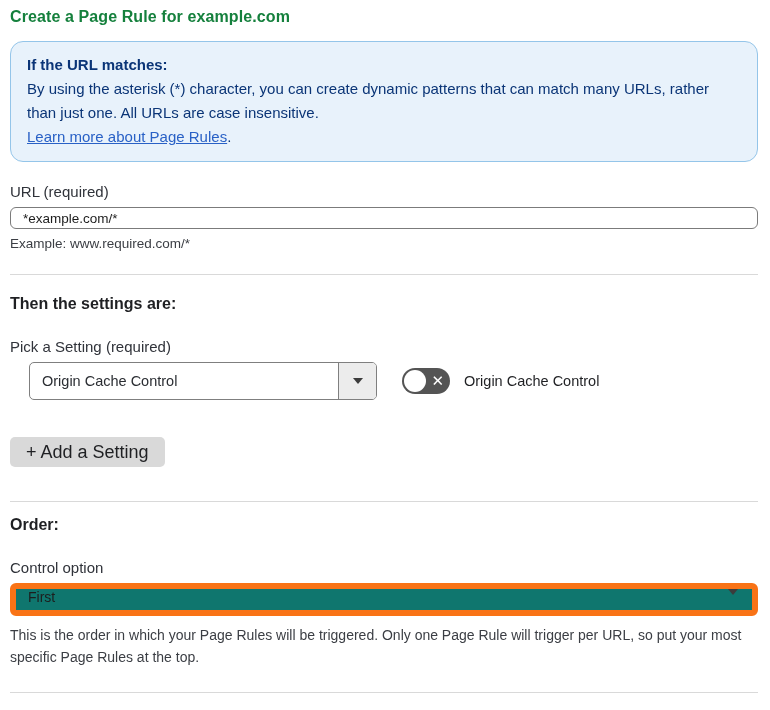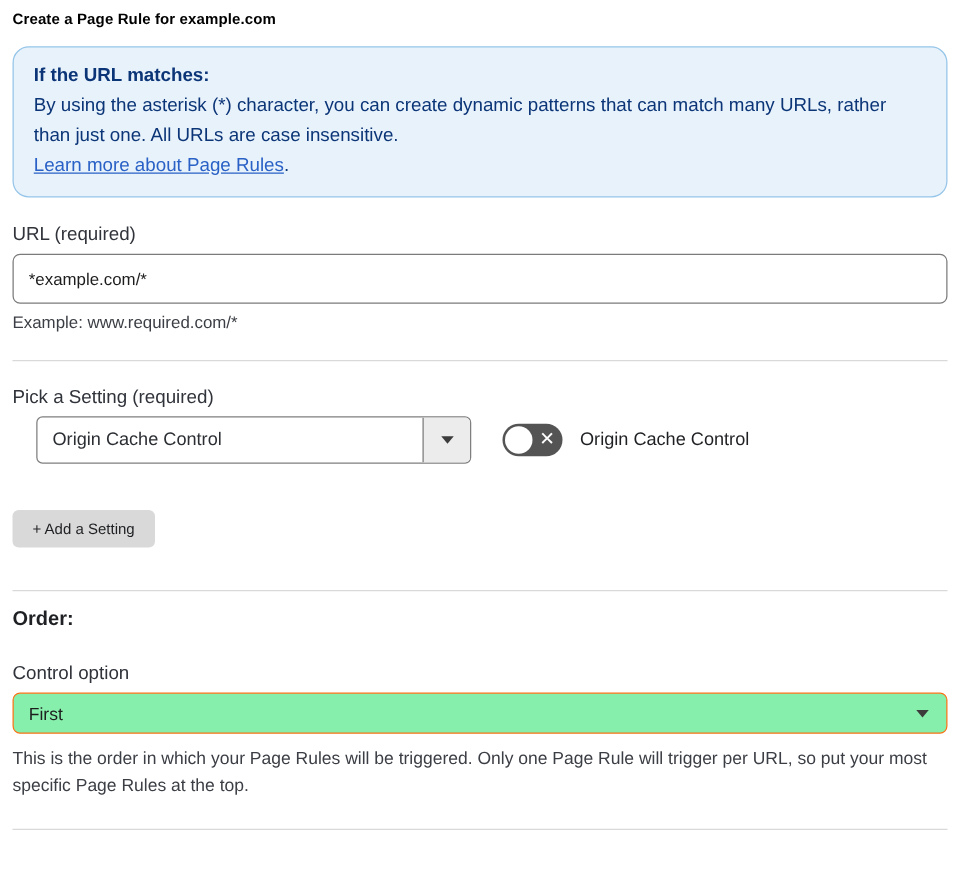--- a/index.html
+++ b/index.html
@@ -9,23 +9,23 @@
     font-family: "Liberation Sans", "DejaVu Sans", sans-serif;
     color: #1d1d1d;
     overflow: hidden;
   }
   .page {
     width: 770px; height: 710px;
     padding: 8px 12px 0 10px;
     position: relative;
   }
   .page-title {
-    font-size: 12px;
+    font-size: 16px;
     font-weight: 700;
-    color: #000000;
+    color: #15803d;
     letter-spacing: .1px;
     margin-bottom: 15px;
   }
   
   .info-box {
     background: #e8f2fb;
     border: 1px solid #94c5e9;
     border-radius: 13px;
     padding: 11px 16px 12px 16px;
     color: #0b3577;
@@ -41,21 +41,21 @@
   }
   .info-box .info-link-suffix { color: #0b3577; }
   
   .field-label {
     font-size: 15px;
     color: #30333a;
     margin-bottom: 7px;
   }
   .text-input {
     width: 748px;
-    height: 40px;
+    height: 22px;
     border: 1px solid #7b7b7b;
     border-radius: 6px;
     padding: 0 12px;
     font-size: 13.5px;
     font-family: "Liberation Sans", sans-serif;
     color: #1d1d1d;
     background: #ffffff;
     outline: none;
   }
   .field-example {
@@ -157,30 +157,29 @@
     height: 31px;
     padding: 0 16px;
     border: none;
     border-radius: 5px;
     font-size: 14.5px;
     font-family: "Liberation Sans", sans-serif;
     cursor: pointer;
     white-space: nowrap;
   }
   .btn-gray { background: #d9d9d9; color: #1f2023; }
-  .add-setting-btn { height: 30px; font-size: 12px; }
+  .add-setting-btn { height: 30px; font-size: 18px; }
   
   .select-box {
     width: 748px;
     height: 33px;
-    border: 1px solid #f97316;
+    border: 6px solid #f97316;
     border-radius: 6px;
-    background: #86efac;
-    display: flex;
-    align-items: center;
+    background: #0f766e;
+    display: flex;
     padding: 0 14px 0 12px;
     font-size: 14px;
     color: #1d1d1d;
     cursor: pointer;
     margin-bottom: 8px;
   }
   .select-box .select-value { flex: 1; }
   .order-help {
     font-size: 14px;
     line-height: 22px;
@@ -200,20 +199,21 @@
     <div class="info-body">By using the asterisk (*) character, you can create dynamic patterns that can match many URLs, rather than just one. All URLs are case insensitive.</div>
     <div><a class="info-link">Learn more about Page Rules</a><span class="info-link-suffix">.</span></div>
   </div>
 
   <div class="field-label">URL (required)</div>
   <input class="text-input" type="text" value="*example.com/*" style="">
   <div class="field-example">Example: www.required.com/*</div>
 
   <hr class="divider divider-1">
 
+  <div class="section-heading">Then the settings are:</div>
 
   <div class="field-label">Pick a Setting (required)</div>
 
   <div class="setting-row">
     <div class="dropdown">
       <div class="dropdown-value">Origin Cache Control</div>
       <div class="dropdown-arrow-seg">
         <span class="caret-down"></span>
       </div>
     </div>

